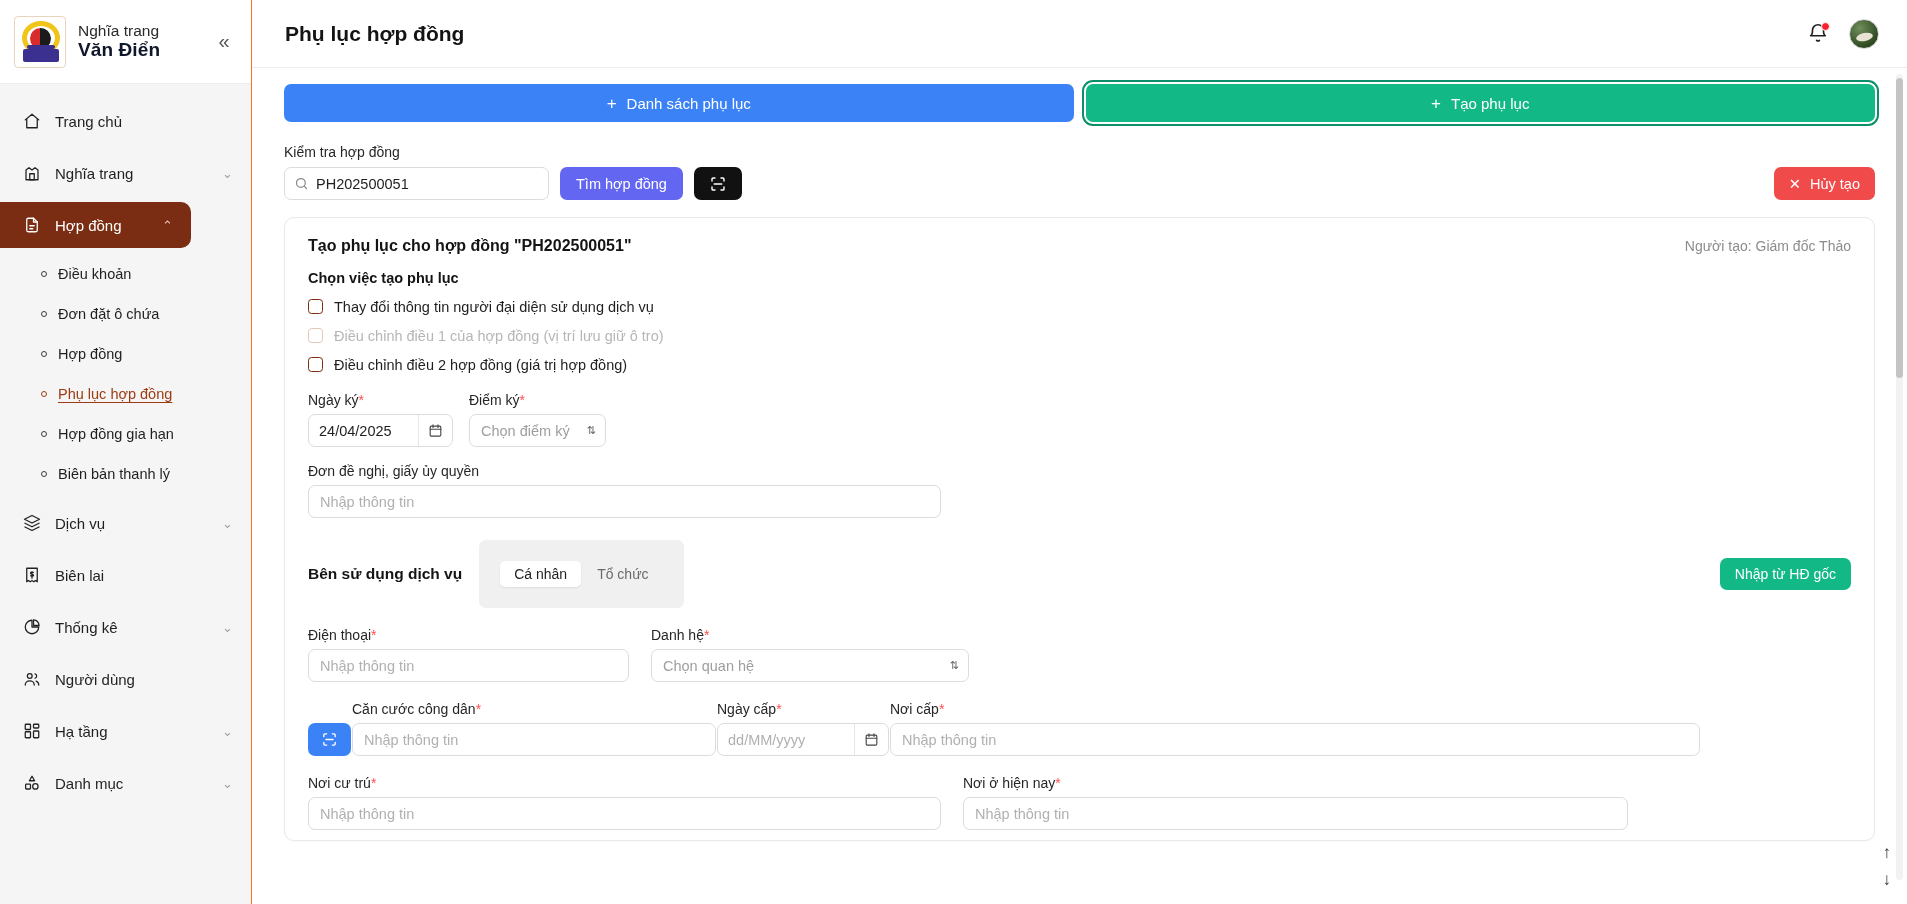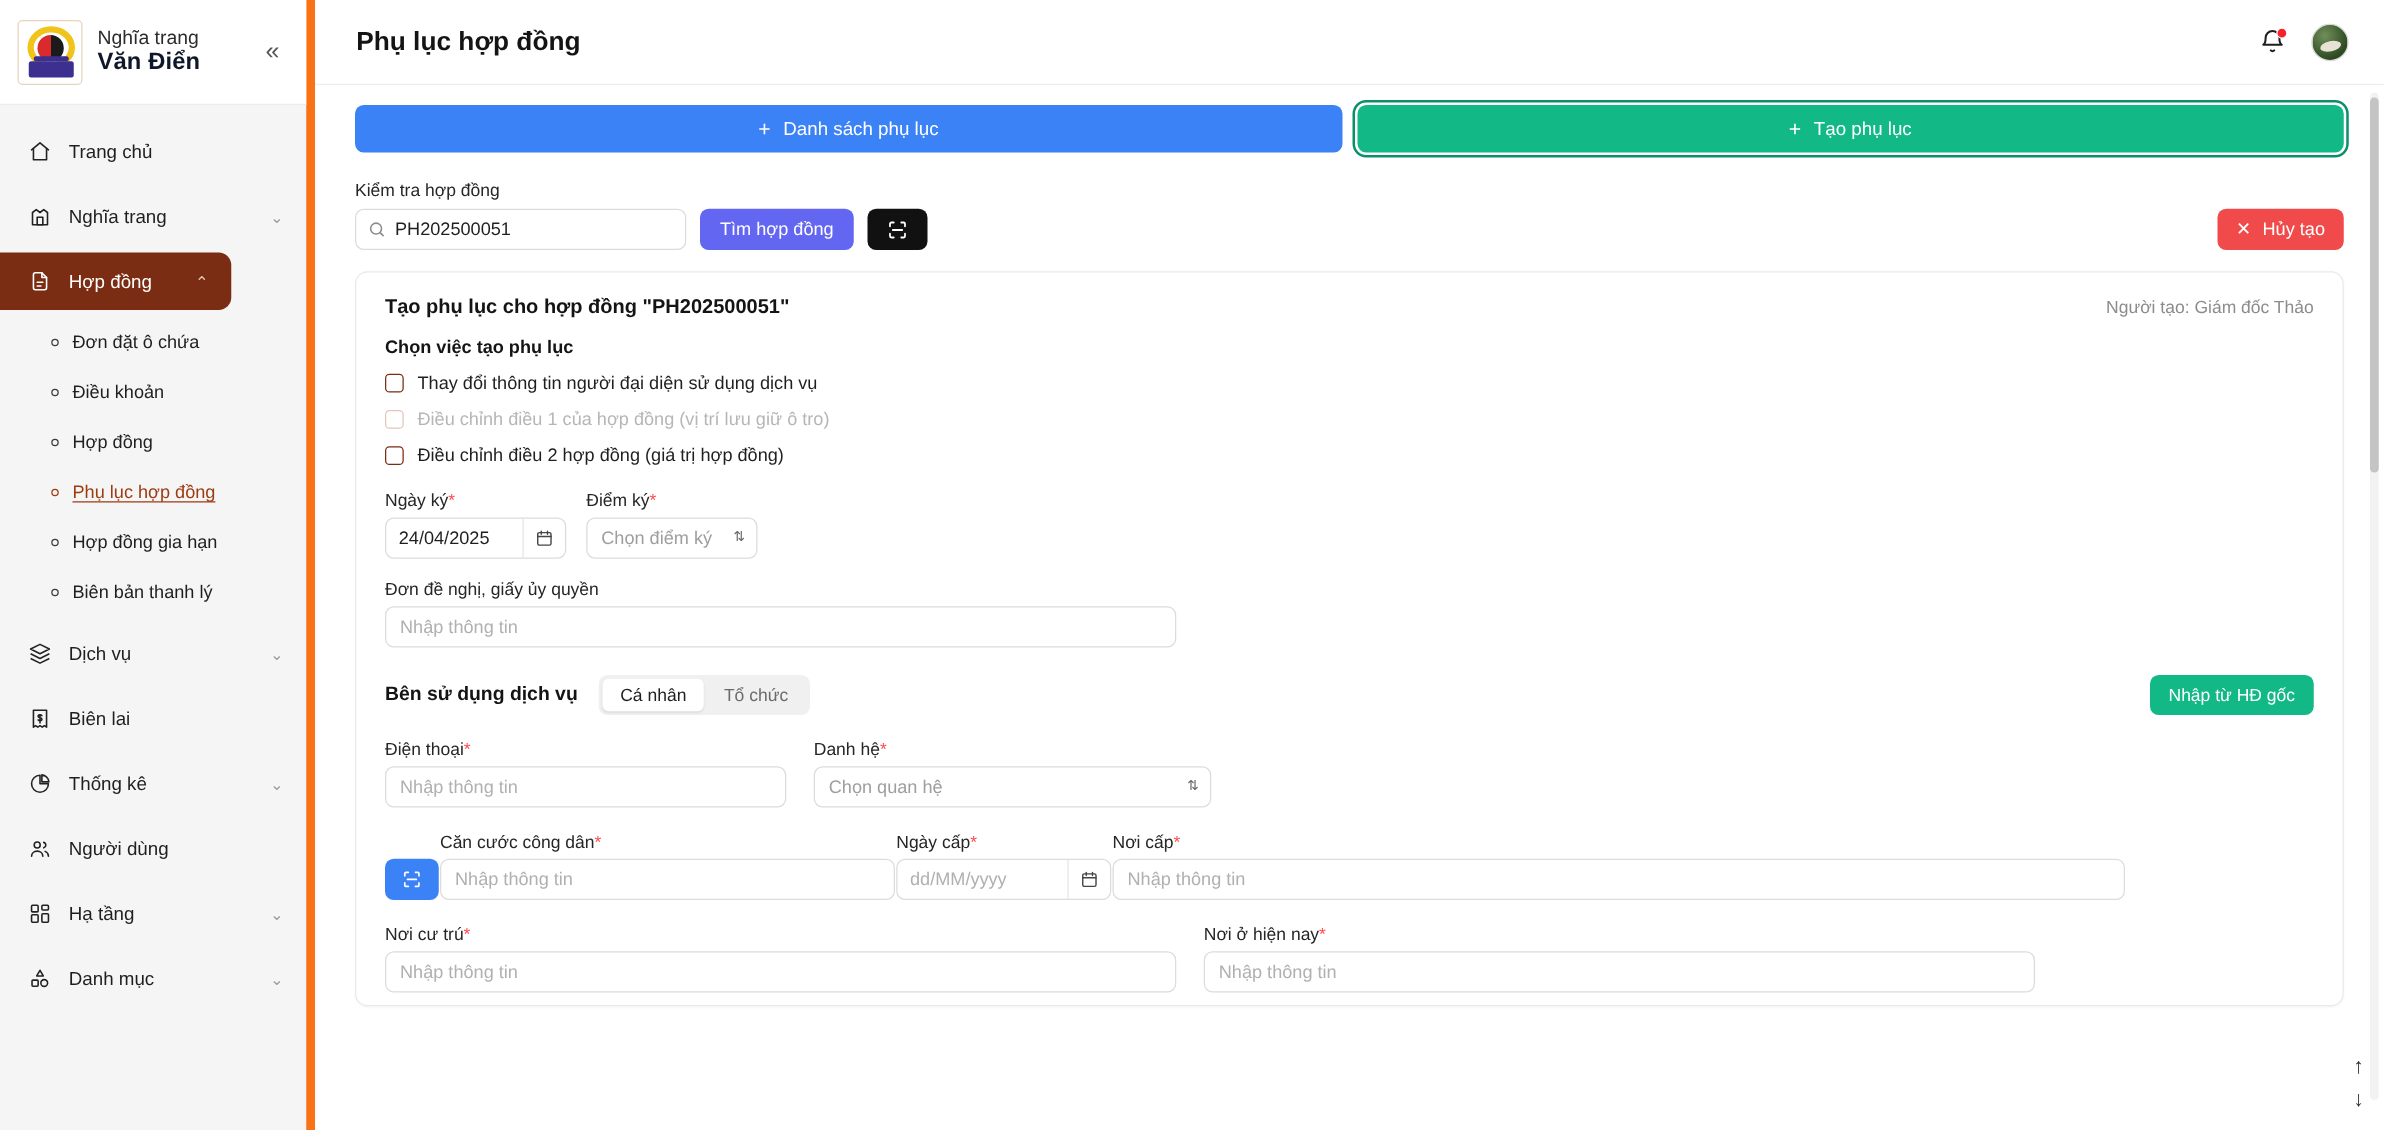--- a/index.html
+++ b/index.html
@@ -8,21 +8,21 @@
     font-family: "Liberation Sans", sans-serif;
     background: #ffffff;
     overflow: hidden;
   }
   .app { display: flex; width: 1907px; height: 904px; }
 
   
   .sidebar {
     width: 252px; height: 904px;
     background: #f5f5f5;
-    border-right: 7px solid #f97316;
+    border-right: 1px solid #f97316;
     display: flex; flex-direction: column;
     flex: 0 0 252px;
     position: relative;
   }
   .brand {
     height: 84px; display: flex; align-items: center;
     padding: 0 14px; gap: 12px;
     border-bottom: 1px solid #ececec;
     background: #fff;
   }
@@ -192,21 +192,21 @@
 
   .txt-input {
     height: 33px; border: 1px solid #dcdcdc; border-radius: 7px; background: #fff;
     padding: 0 11px; font-size: 14.5px; color: #1f1f1f; outline: none; width: 100%;
     font-family: inherit;
   }
   .txt-input::placeholder { color: #b0b0b0; }
 
   .party-row { display: flex; align-items: center; margin-top: 22px; }
   .party-title { font-size: 15.5px; font-weight: 700; color: #141414; margin-right: 17px; }
-  .seg { display: flex; background: #f0f0f0; border-radius: 7px; padding: 3px; gap: 2px; }
+  .seg { display: flex; background: #f0f0f0; border-radius: 7px; padding: 21px; gap: 2px; }
   .seg-btn {
     padding: 5px 14px; font-size: 14px; border-radius: 5px; cursor: pointer; color: #6b6b6b;
   }
   .seg-btn.on { background: #fff; color: #1f1f1f; box-shadow: 0 1px 2px rgba(0,0,0,.08); }
   .btn-teal {
     margin-left: auto; height: 32px; padding: 0 15px; border-radius: 7px; border: none;
     background: #12b886; color: #fff; font-size: 14px; cursor: pointer; font-family: inherit;
   }
 
   .blue-scan {
@@ -277,25 +277,25 @@
               <path d="M14 3H7a2 2 0 0 0-2 2v14a2 2 0 0 0 2 2h10a2 2 0 0 0 2-2V8z"></path>
               <path d="M14 3v5h5M9 13h6M9 17h4"></path>
             </svg>
         </span>
         <span class="lbl">Hợp đồng</span>
         <span class="chev">⌃</span>
       </div>
 
       <div class="subnav-item">
         <span class="dot"></span>
-        <span class="sub-lbl">Đơn đặt ô chứa</span>
+        <span class="sub-lbl">Điều khoản</span>
       </div>
       <div class="subnav-item">
         <span class="dot"></span>
-        <span class="sub-lbl">Điều khoản</span>
+        <span class="sub-lbl">Đơn đặt ô chứa</span>
       </div>
       <div class="subnav-item">
         <span class="dot"></span>
         <span class="sub-lbl">Hợp đồng</span>
       </div>
       <div class="subnav-item cur">
         <span class="dot"></span>
         <span class="sub-lbl">Phụ lục hợp đồng</span>
       </div>
       <div class="subnav-item">

